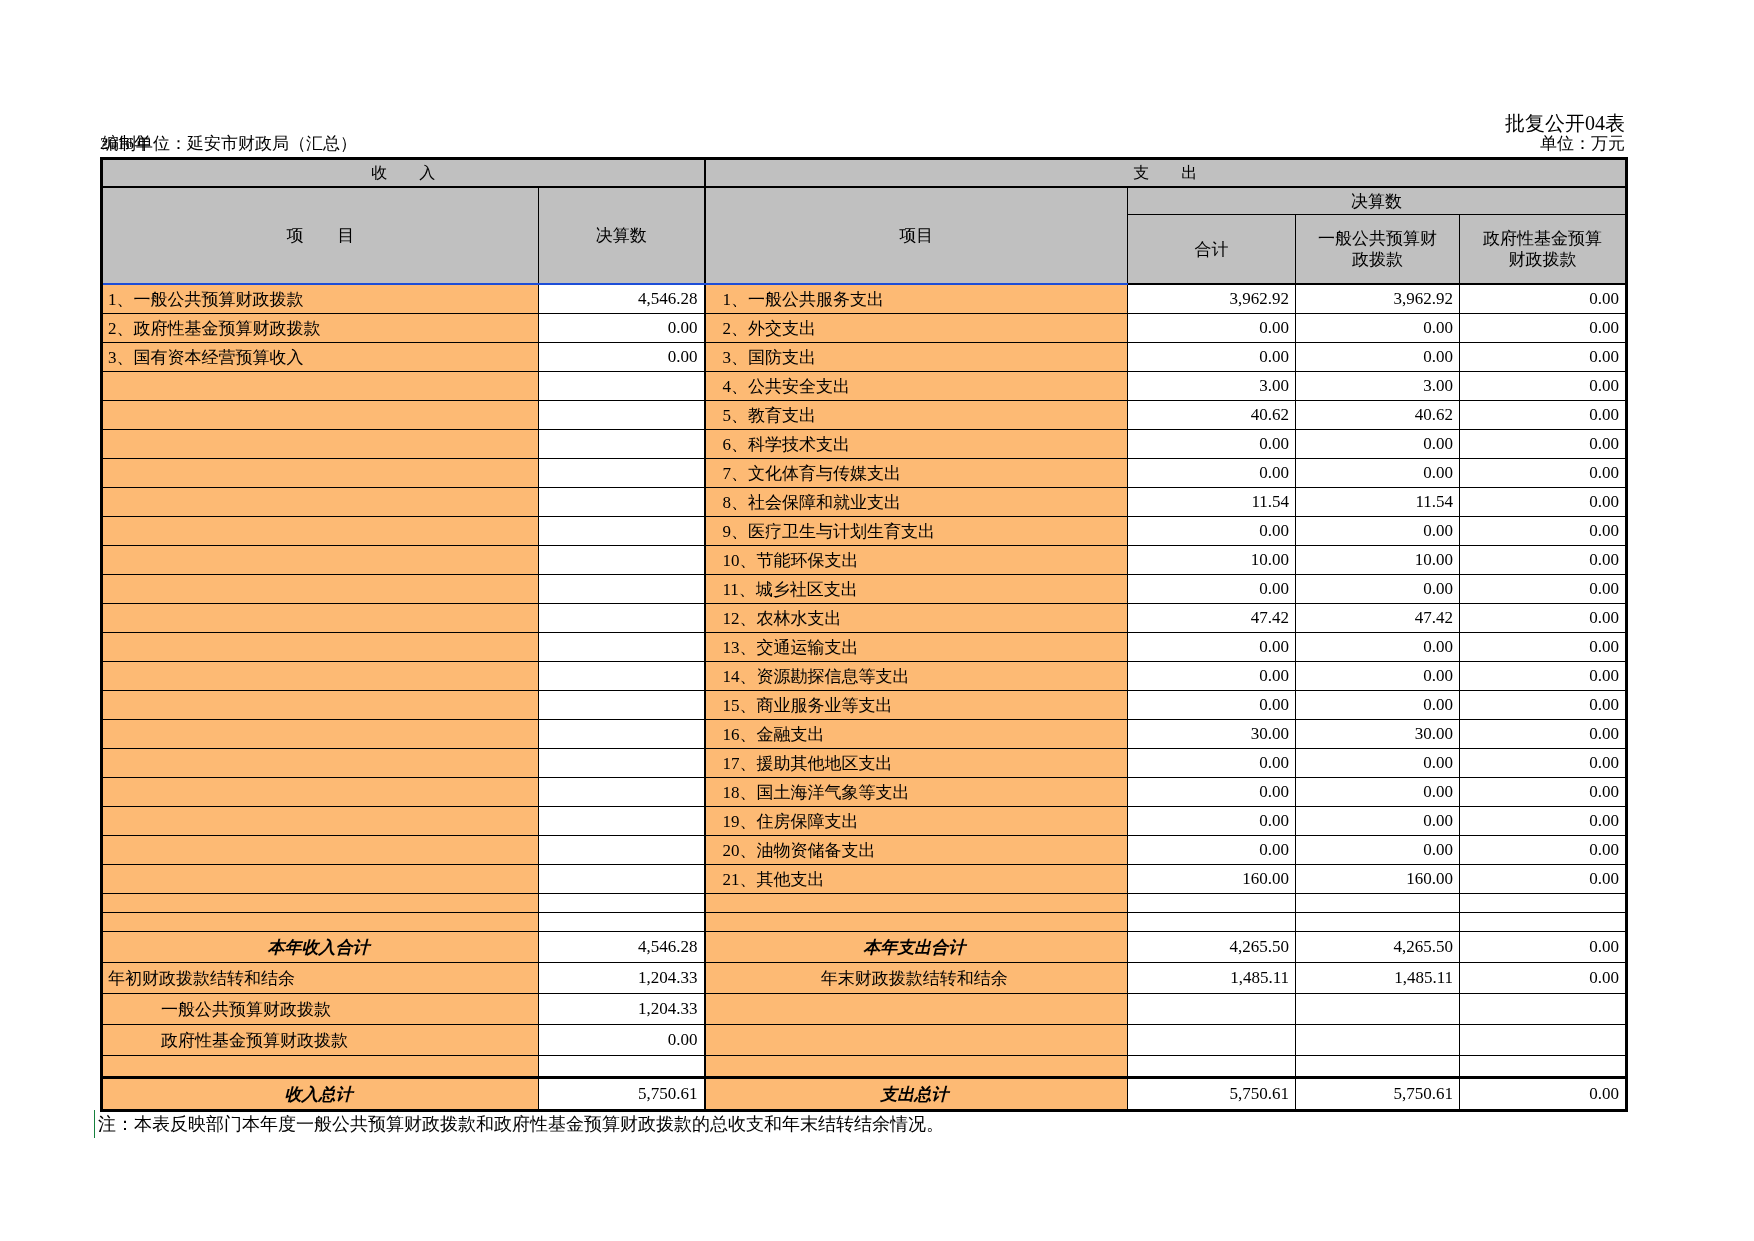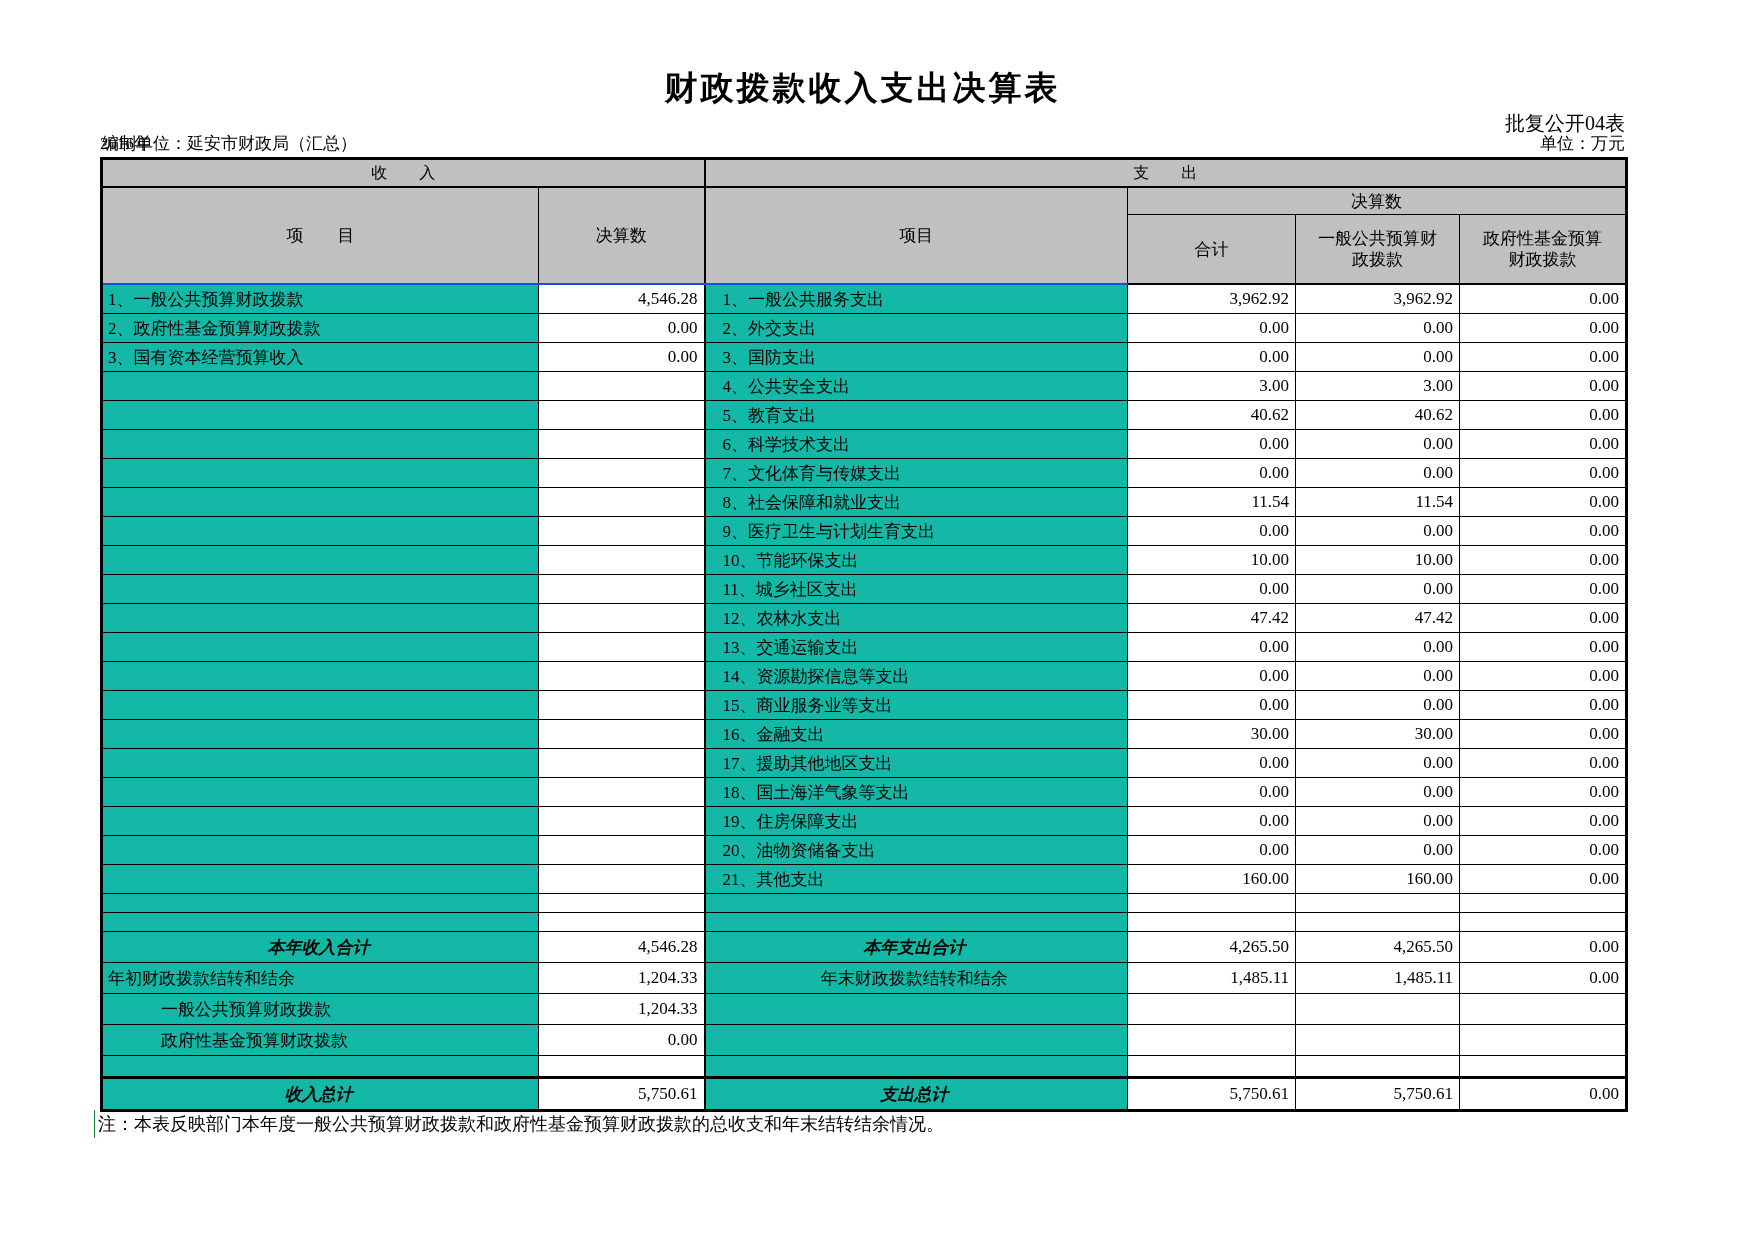--- a/index.html
+++ b/index.html
@@ -16,40 +16,39 @@
   table{border-collapse:collapse;table-layout:fixed;width:1525px;border:3px solid #000;}
   th,td{border:1px solid #000;font-size:17px;font-weight:normal;overflow:hidden;
         white-space:nowrap;padding:0 4px;vertical-align:middle;}
   .gray{background:#c0c0c0;}
   .band th{height:26px;border-bottom:2px solid #000;font-size:16px;}
   .hdr1 th{height:26px;}
   .hdr1 th[rowspan]{border-bottom:2px solid #1d4ed8;}
   .hdr2 th{height:68px;border-bottom:2px solid #000;}
   th.wrap{white-space:pre-line;line-height:1.25;}
   .sec-div{border-left:2px solid #000;}
-  .c-item{text-align:left;padding-left:5px;background:#14b8a6;}
+  .c-item{text-align:left;padding-left:5px;background:#fdba74;}
   .x-item{padding-left:17px;}
   .c-num{text-align:right;padding-right:6px;background:#ffffff;}
   .bold{font-weight:bold;text-align:center;padding-left:0;font-style:italic;}
   .center{text-align:center;padding-left:0;}
   .indent{padding-left:58px;}
   tr.row-data td{height:28px;}
   tr.row-blank td{height:18px;}
   tr.row-summary td{height:30px;}
   tr.row-spacer td{height:20px;}
   tr.row-total td{height:30px;border-top:3px solid #000;}
   .note{position:absolute;top:1110px;left:94px;width:1520px;font-size:18px;
         border-left:1px solid #15803d;padding-left:3px;height:28px;line-height:28px;}
 </style>
 </head>
 <body>
 
 <div class="sheet">
 
-  <div class="title">财政拨款收入支出决算表</div>
   <div class="doc-code">批复公开04表</div>
 
   <div class="meta">
     <span class="meta-center">2016年</span>
     <span class="meta-left">编制单位：延安市财政局（汇总）</span>
     <span class="meta-right">单位：万元</span>
   </div>
 
   <div class="table-wrap">
     <table>

